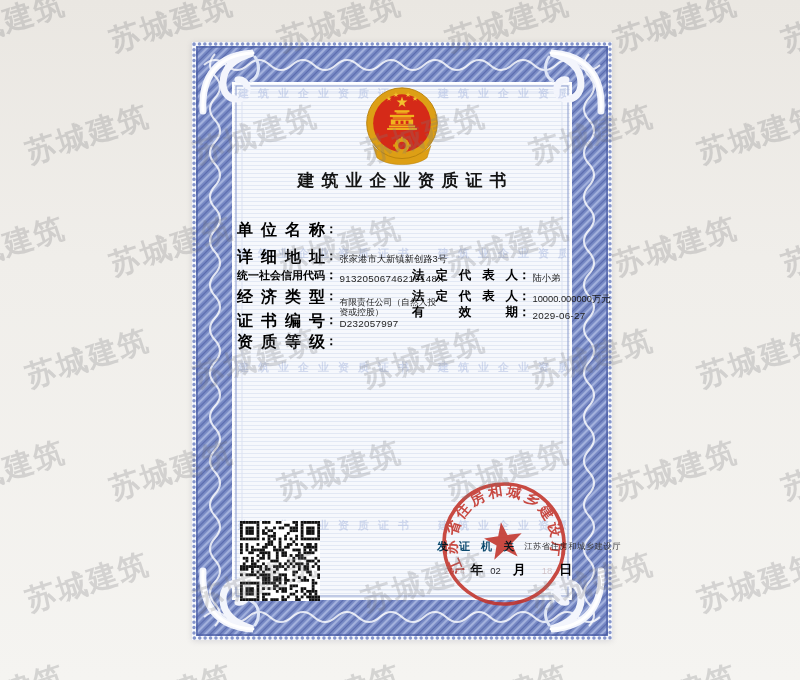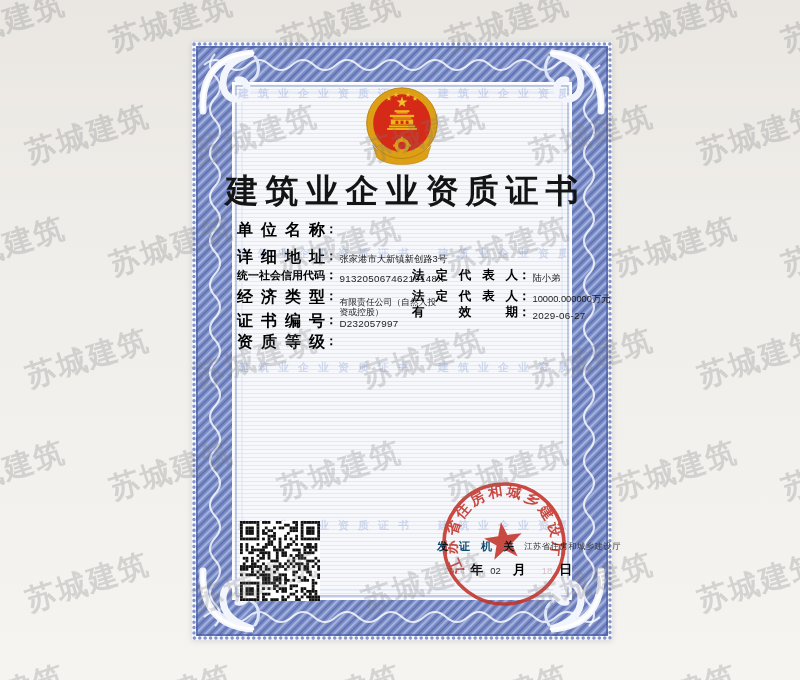--- a/index.html
+++ b/index.html
@@ -24,21 +24,21 @@
   .ghost{
     position:absolute;left:46px;width:328px;height:14px;overflow:hidden;
     white-space:nowrap;font-size:11px;letter-spacing:9px;
     color:rgba(122,146,205,.30);z-index:5;font-weight:700;
   }
 
   .emblem{position:absolute;left:167px;top:44px;width:86px;height:80px;}
 
   .title{
     position:absolute;left:0;top:127px;width:420px;text-align:center;
-    font-size:33px;font-weight:700;color:#141414;
+    font-size:17px;font-weight:700;color:#141414;
     letter-spacing:7px;text-indent:7px;white-space:nowrap;
   }
 
   .row{position:absolute;left:45px;display:flex;align-items:flex-start;line-height:15px;}
   .lbl{
     display:inline-block;width:88px;flex:0 0 88px;
     font-size:16px;font-weight:700;color:#000;
     text-align:justify;text-align-last:justify;white-space:nowrap;
   }
   .lbl.long{font-size:11px;}

